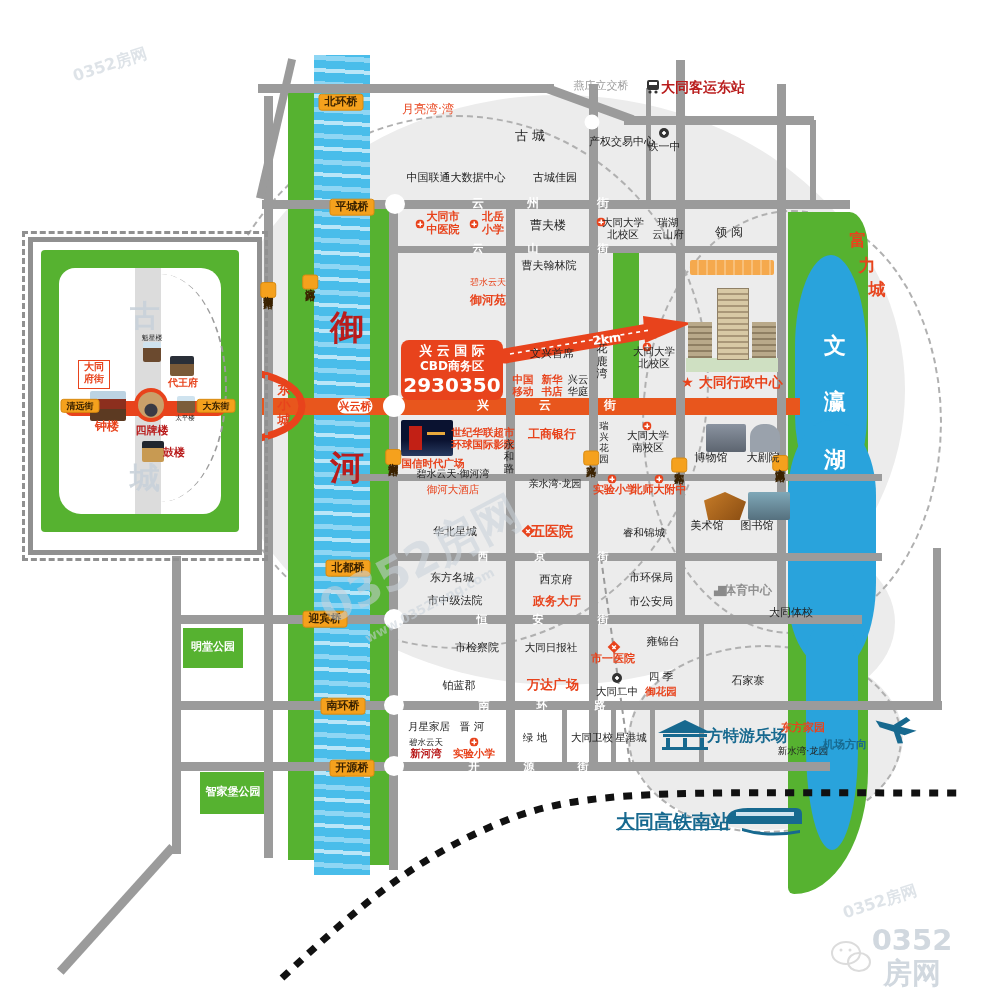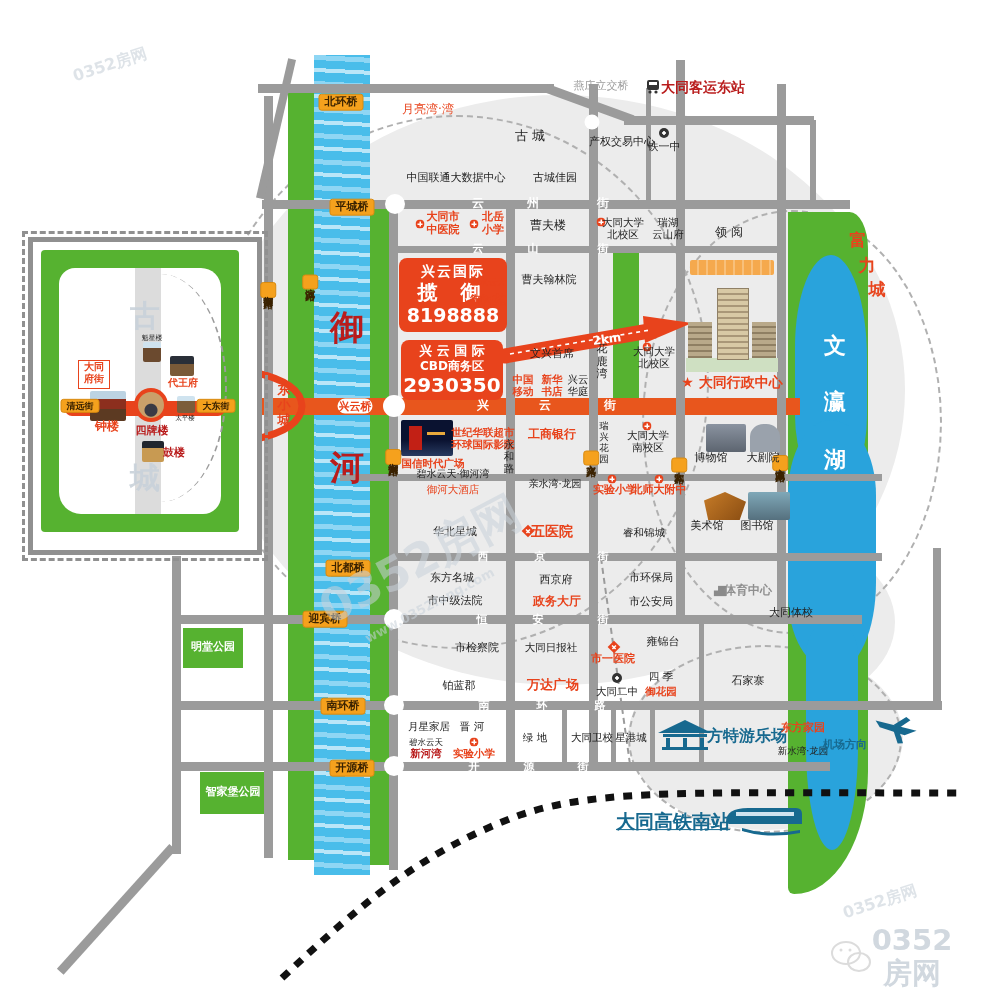--- a/index.html
+++ b/index.html
@@ -120,25 +120,20 @@
   <div class="photo" style="left:170px;top:356px;width:24px;height:20px;background:linear-gradient(#2a2f38 40%,#7a5a38 40%);"></div>
   <div class="photo" style="left:90px;top:391px;width:36px;height:30px;background:linear-gradient(#bcd3e2 25%,#8c2f1e 25% 60%,#5c3a22 60%);"></div>
   <div class="abs" style="left:134px;top:388px;width:34px;height:34px;border-radius:50%;background:#e8431c;">
     <div class="abs" style="left:4px;top:4px;width:26px;height:26px;border-radius:50%;background:radial-gradient(circle at 50% 70%,#3a3a44 0 6px,#caa06a 7px);"></div>
   </div>
   <div class="photo" style="left:177px;top:396px;width:18px;height:17px;background:linear-gradient(#cfe3ef 30%,#7b5d3a 30%);"></div>
   <div class="photo" style="left:142px;top:441px;width:22px;height:21px;background:linear-gradient(#20262e 35%,#c89a52 35%);"></div>
   <div class="abs" style="left:78px;top:360px;width:30px;height:27px;border:1.5px solid #e8431c;color:#e8431c;font-weight:bold;font-size:10px;line-height:1.2;text-align:center;white-space:pre-line;">大同
 府街</div>
 
-  <div class="promo" style="left:399px;top:258px;width:108px;height:74px;">
-    <div style="font-size:14px;font-weight:bold;letter-spacing:2px;">兴云国际</div>
-    <div style="font-size:20px;font-weight:bold;letter-spacing:8px;">揽 御</div>
-    <div style="font-size:19px;font-weight:bold;">8198888</div>
-  </div>
   <div class="abs" style="left:468px;top:276px;width:40px;text-align:center;color:#e8431c;">
     <div style="font-size:9px;">碧水云天</div>
     <div style="font-size:12px;font-weight:bold;margin-top:3px;">御河苑</div>
   </div>
   <div class="promo" style="left:401px;top:340px;width:102px;height:60px;">
     <div style="font-size:13px;font-weight:bold;">兴 云 国 际</div>
     <div style="font-size:12px;font-weight:bold;">CBD商务区</div>
     <div style="font-size:20px;font-weight:bold;">2930350</div>
   </div>
 
@@ -247,21 +242,21 @@
 小学</div>
     <div class="lbl k" style="font-size: 12px; left: 548px; top: 226px;">曹夫楼</div>
     <div class="lbl k" style="font-size: 10.5px; left: 623px; top: 228px;">大同大学
 北校区</div>
     <div class="lbl k" style="font-size: 10.5px; left: 668px; top: 228px;">瑞湖
 云山府</div>
     <div class="lbl k" style="font-size: 12px; left: 729px; top: 233px;">领 阅</div>
     <div class="lbl w" style="font-size: 11px; left: 478px; top: 249px;">云</div>
     <div class="lbl w" style="font-size: 11px; left: 533px; top: 249px;">山</div>
     <div class="lbl w" style="font-size: 11px; left: 603px; top: 249px;">街</div>
-    <div class="lbl k" style="font-size: 11px; left: 549px; top: 280px;">曹夫翰林院</div>
+    <div class="lbl k" style="font-size: 11px; left: 549px; top: 266px;">曹夫翰林院</div>
     <div class="lbl k" style="font-size: 11px; left: 602px; top: 362px;">花
 鹿
 湾</div>
     <div class="lbl k" style="font-size: 11px; left: 552px; top: 354px;">文兴首席</div>
     <div class="lbl k" style="font-size: 10.5px; left: 654px; top: 357px;">大同大学
 北校区</div>
     <div class="lbl rb" style="font-size: 10.5px; left: 523px; top: 385px;">中国
 移动</div>
     <div class="lbl rb" style="font-size: 10.5px; left: 552px; top: 385px;">新华
 书店</div>

